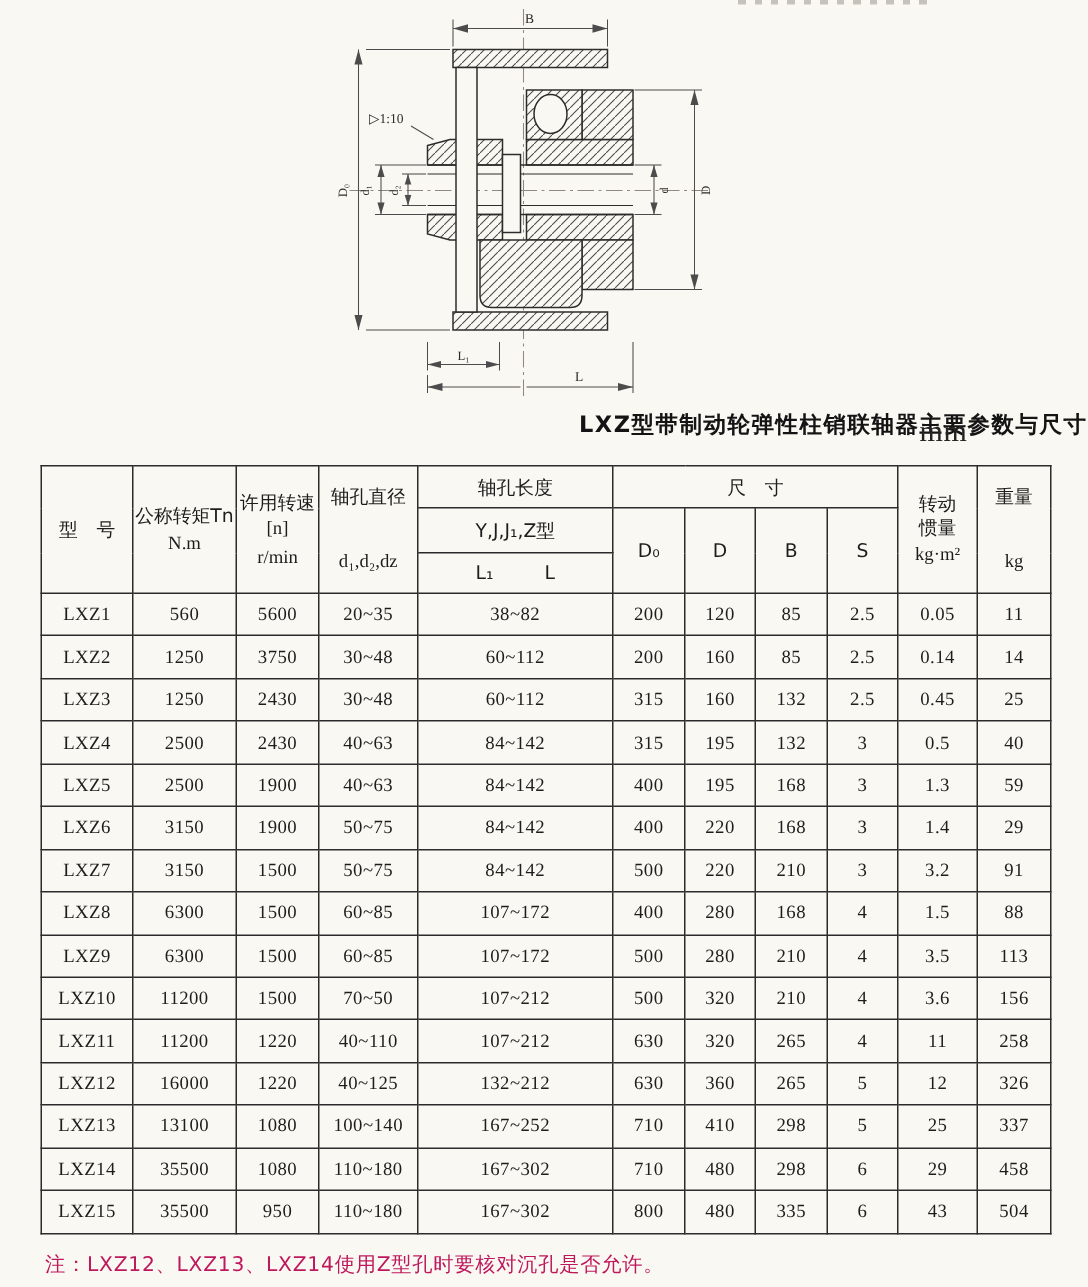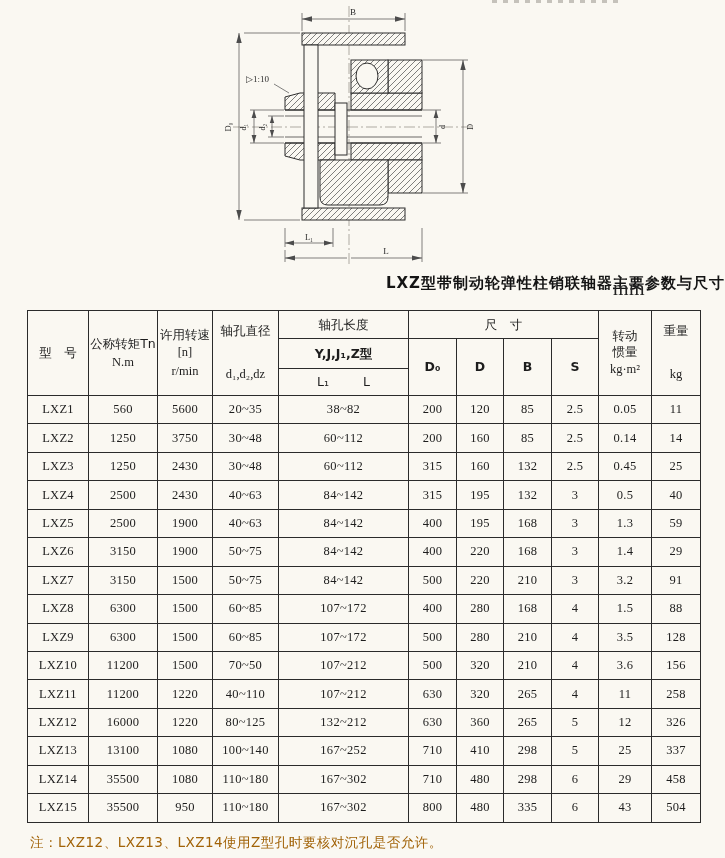--- a/index.html
+++ b/index.html
@@ -47,37 +47,37 @@
     padding:0;font-weight:normal;
     color:#1d1d1d;
   }
   table.spec th{
     font-size:12.5px;
     font-family:"DejaVu Sans","Liberation Sans",sans-serif;
     line-height:1.25;
   }
   table.spec th .lat{font-family:"Liberation Serif","DejaVu Serif",serif;font-size:12.5px;}
   table.spec thead tr:nth-child(1) th{height:27px;}
-  table.spec thead tr:nth-child(2) th{height:29px;font-weight:bold;}
+  table.spec thead tr:nth-child(2) th{height:29px;}
   table.spec thead tr:nth-child(3) th{height:26px;}
   table.spec td{
     height:27.45px;font-size:12.5px;
     font-family:"Liberation Serif","DejaVu Serif",serif;
     letter-spacing:.3px;
   }
   .gap-sm{margin-top:3px;}
   .gap-md{margin-top:28px;}
   .l1l-cell span{display:inline-block;}
   .l1l-cell .sp{width:34px;display:inline-block;}
 
   
   .note{
     position:absolute;left:30px;top:834px;
     font-family:"DejaVu Sans","Liberation Sans",sans-serif;
-    font-size:13.5px;color:#a16207;letter-spacing:.5px;
+    font-size:13.5px;color:#be185d;letter-spacing:.5px;
   }
 </style>
 </head>
 <body>
 
 <div class="page">
 
   <div class="cut-marks"></div>
 
   <svg class="drawing" width="300" height="270" viewBox="0 0 300 270">
@@ -350,21 +350,21 @@
           <td>LXZ9</td>
           <td>6300</td>
           <td>1500</td>
           <td>60~85</td>
           <td>107~172</td>
           <td>500</td>
           <td>280</td>
           <td>210</td>
           <td>4</td>
           <td>3.5</td>
-          <td>128</td>
+          <td>113</td>
         </tr>
         <tr>
           <td>LXZ10</td>
           <td>11200</td>
           <td>1500</td>
           <td>70~50</td>
           <td>107~212</td>
           <td>500</td>
           <td>320</td>
           <td>210</td>
@@ -382,21 +382,21 @@
           <td>320</td>
           <td>265</td>
           <td>4</td>
           <td>11</td>
           <td>258</td>
         </tr>
         <tr>
           <td>LXZ12</td>
           <td>16000</td>
           <td>1220</td>
-          <td>80~125</td>
+          <td>40~125</td>
           <td>132~212</td>
           <td>630</td>
           <td>360</td>
           <td>265</td>
           <td>5</td>
           <td>12</td>
           <td>326</td>
         </tr>
         <tr>
           <td>LXZ13</td>

